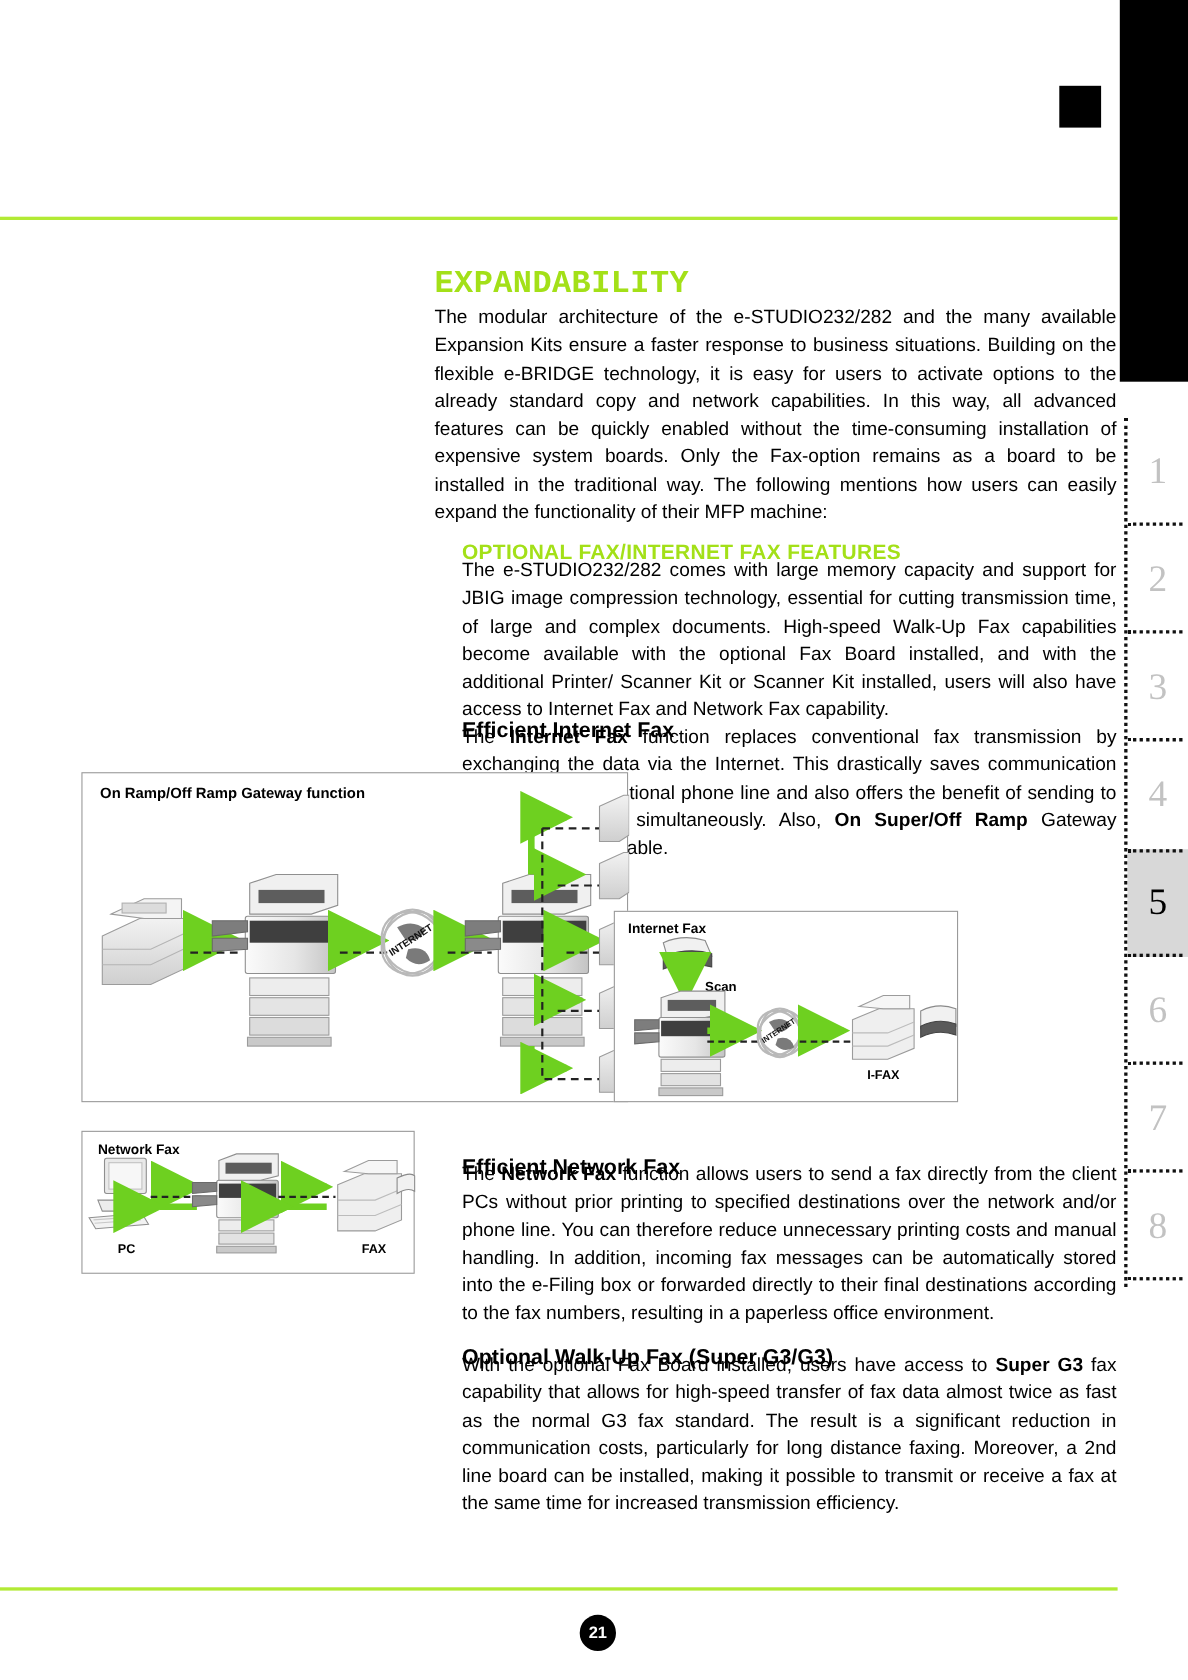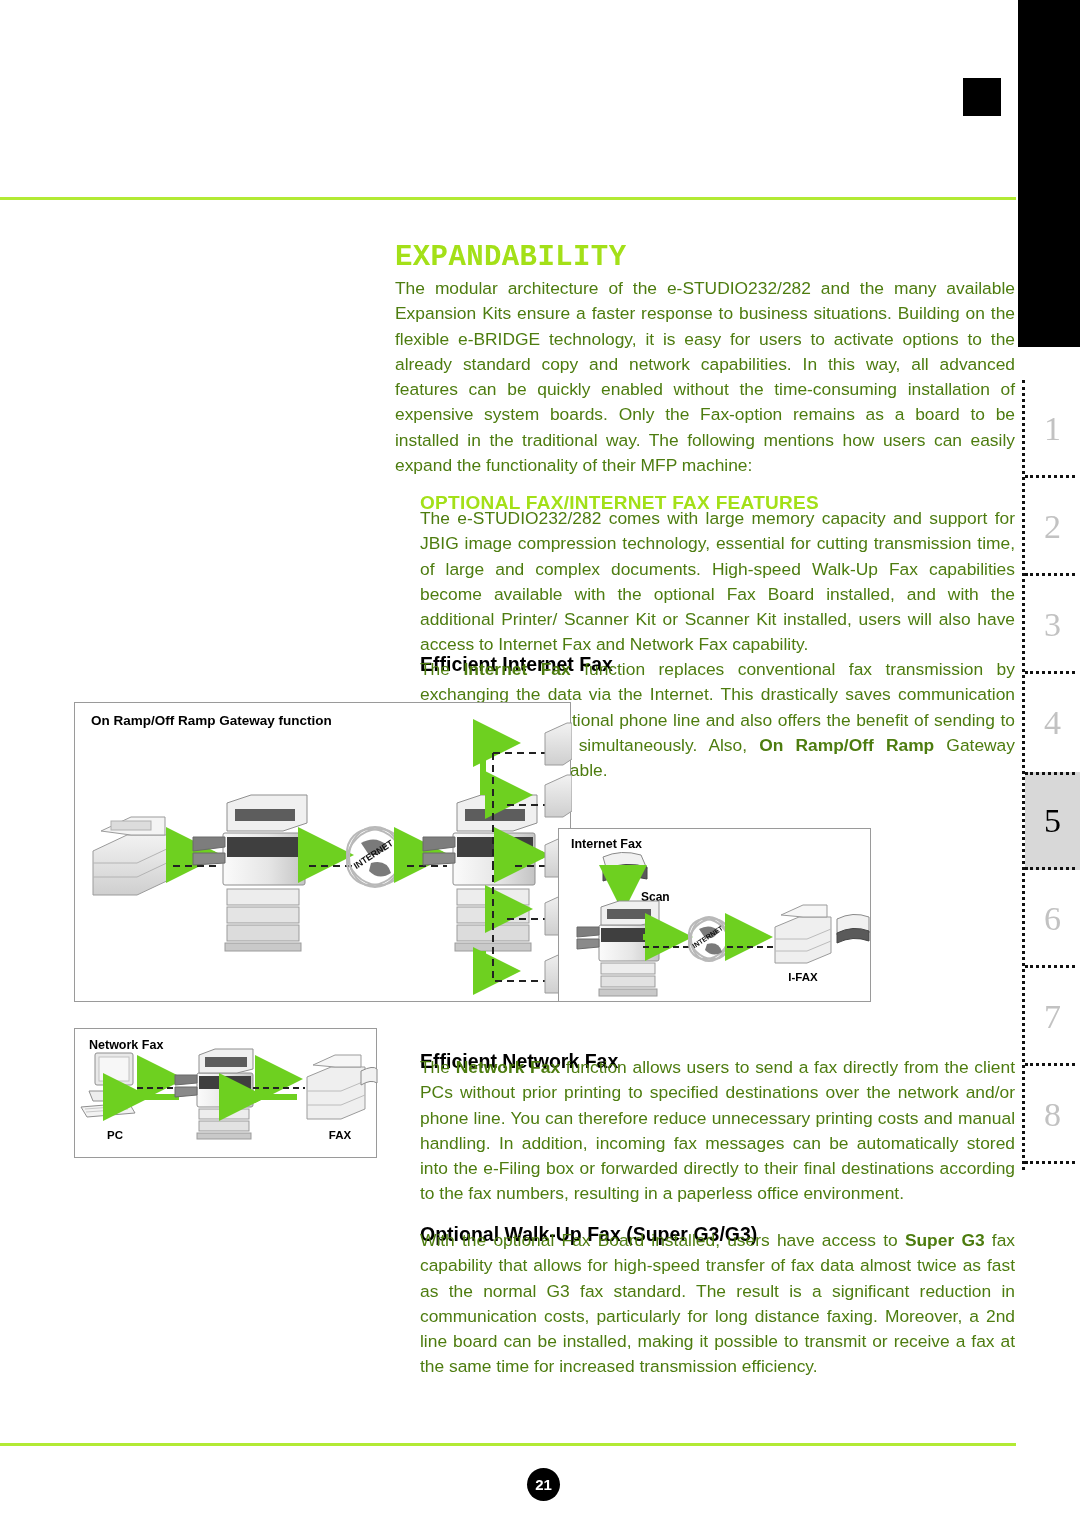--- a/index.html
+++ b/index.html
@@ -68,21 +68,21 @@
     position: absolute; left: 395px; top: 222px;
     font-size: 29px; font-weight: bold; letter-spacing: .4px;
     color: #a3e018;
     font-family: Liberation Mono, monospace;
   }
 
   p.body {
     position: absolute; left: 395px; width: 620px;
     font-size: 17.4px; line-height: 25.3px;
     text-align: justify; text-justify: inter-word;
-    margin: 0; color: #4d7c0f;
+    margin: 0; color: #000000;
   }
   p.body b { font-weight: bold; }
 
   .section-head {
     position: absolute; left: 420px;
     font-size: 19px; font-weight: bold; letter-spacing: .3px;
     color: #a3e018;
   }
   .sub-head {
     position: absolute; left: 420px;
@@ -145,21 +145,21 @@
 
   <p class="body" style="top:276px;">The modular architecture of the e-STUDIO232/282 and the many available Expansion Kits ensure a faster response to business situations. Building on the flexible e-BRIDGE technology, it is easy for users to activate options to the already standard copy and network capabilities. In this way, all advanced features can be quickly enabled without the time-consuming installation of expensive system boards. Only the Fax-option remains as a board to be installed in the traditional way. The following mentions how users can easily expand the functionality of their MFP machine:</p>
 
   <h2 class="section-head" style="top:444px;margin-top:48px;">OPTIONAL FAX/INTERNET FAX FEATURES</h2>
 
   <p class="body indent" style="top:506px;">The e-STUDIO232/282 comes with large memory capacity and support for JBIG image compression technology, essential for cutting transmission time, of large and complex documents. High-speed Walk-Up Fax capabilities become available with the optional Fax Board installed, and with the additional Printer/ Scanner Kit or Scanner Kit installed, users will also have access to Internet Fax and Network Fax capability.</p>
 
   <h3 class="sub-head" style="top:633px;">Efficient Internet Fax</h3>
 
   <p class="body" style="left:420px; top:657px; width:595px;">
-    <span>The </span><b>Internet Fax</b><span> function replaces conventional fax transmission by exchanging the data via the Internet. This drastically saves communication costs of the conventional phone line and also offers the benefit of sending to multiple recipients simultaneously. Also, </span><b>On Ramp/Off Ramp</b><span> Gateway functionality is available.</span>
+    <span>The </span><b>Internet Fax</b><span> function replaces conventional fax transmission by exchanging the data via the Internet. This drastically saves communication costs of the conventional phone line and also offers the benefit of sending to multiple recipients simultaneously. Also, </span><b>On Super/Off Ramp</b><span> Gateway functionality is available.</span>
   </p>
 
   <div class="wrap-box">
     <div class="box-title">On Ramp/Off Ramp Gateway function</div>
 
     <svg width="497" height="300" viewBox="0 0 497 300" style="position:absolute;left:0;top:0;">
       <defs>
         <linearGradient id="gBody" x1="0" y1="0" x2="1" y2="0">
           <stop offset="0%" stop-color="#fbfbfb"></stop>
             <stop offset="55%" stop-color="#e6e6e6"></stop>

